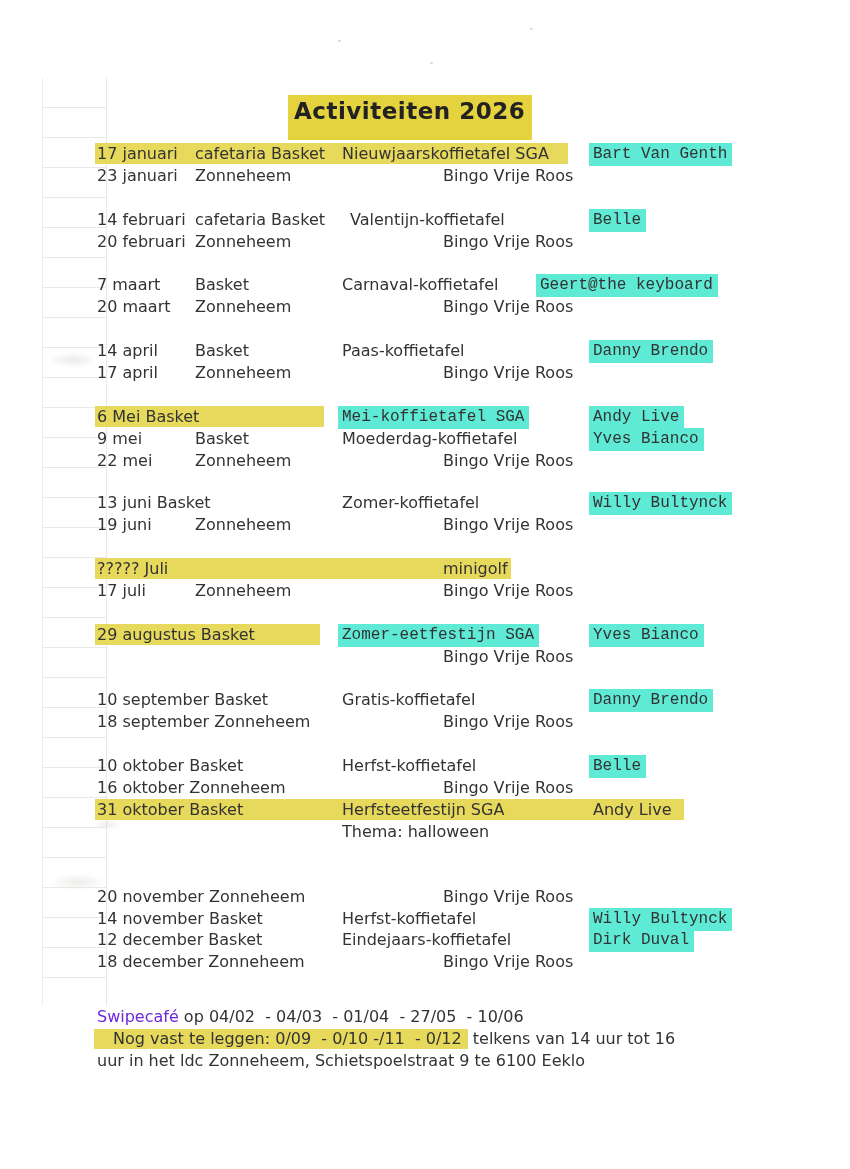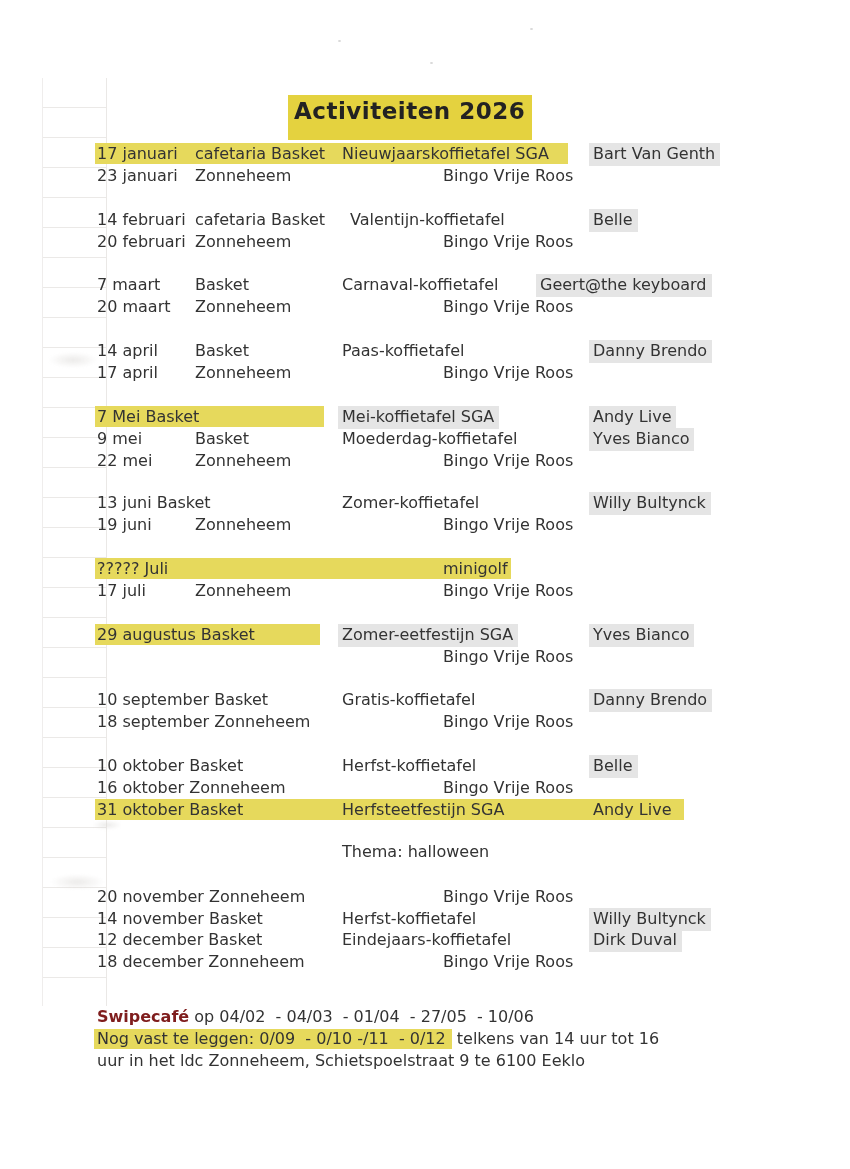--- a/index.html
+++ b/index.html
@@ -25,21 +25,21 @@
   .title{
     position:absolute;top:95px;left:288px;
     font-size:23px;font-weight:bold;color:#222;
     background:#e4d23f;padding:3px 7px 16px 6px;letter-spacing:.5px;
     white-space:pre;
   }
 
   .line{position:absolute;left:0;width:710px;height:22px;font-size:16px;line-height:22px;}
   .seg{position:absolute;top:0;white-space:pre;z-index:1;}
   .bar{position:absolute;top:0;height:21px;background:#e6d95c;z-index:0;}
-  .hl{background:#e5e5e5;padding:0 5px 1px 4px;margin-left:-4px;}
+  .hl{background:#5eead4;padding:0 5px 1px 4px;margin-left:-4px;font-family:Liberation Mono, monospace;}
 
   
   .c-date{left:97px}
   .c-loc{left:195px}
   .c-event{left:342px}
   .c-event2{left:350px}
   .c-bingo{left:443px}
   .c-artist{left:593px}
   .c-artist-wide{left:540px}
   .c-inline{left:97px}
@@ -47,36 +47,36 @@
   
   .l-jan1{top:143px}.l-jan2{top:165px}
   .l-feb1{top:209px}.l-feb2{top:231px}
   .l-mrt1{top:274px}.l-mrt2{top:296px}
   .l-apr1{top:340px}.l-apr2{top:362px}
   .l-mei1{top:406px}.l-mei2{top:428px}.l-mei3{top:450px}
   .l-jun1{top:492px}.l-jun2{top:514px}
   .l-jul1{top:558px}.l-jul2{top:580px}
   .l-aug1{top:624px}.l-aug2{top:646px}
   .l-sep1{top:689px}.l-sep2{top:711px}
-  .l-okt1{top:755px}.l-okt2{top:777px}.l-okt3{top:799px}.l-okt4{top:841px}
+  .l-okt1{top:755px}.l-okt2{top:777px}.l-okt3{top:799px}.l-okt4{top:821px}
   .l-nov1{top:908px}.l-nov2{top:886px}
   .l-dec1{top:929px}.l-dec2{top:951px}
 
   
   .l-jan1 .bar{left:95px;width:473px}
   .l-mei1 .bar{left:95px;width:229px}
   .l-jul1 .bar{left:95px;width:416px}
   .l-aug1 .bar{left:95px;width:225px}
   .l-okt3 .bar{left:95px;width:589px}
 
   
   .foot{position:absolute;left:97px;font-size:16px;line-height:22px;white-space:pre;}
   .f1{top:1006px}.f2{top:1028px}.f3{top:1050px}
-  .bold{font-weight:bold;color:#7f1d1d;}
-  .fhl{background:#e6d95c;padding:0 6px 1px 3px;margin-left:-3px;}
+  .bold{font-weight:normal;color:#6d28d9;}
+  .fhl{background:#e6d95c;padding:0 6px 1px 19px;margin-left:-3px;}
 </style>
 </head>
 <body>
 
 <div class="page">
 
   <div class="margin-grid"></div>
   <div class="smudge" style="left:48px;top:352px;width:50px;height:16px;"></div>
   <div class="smudge" style="left:50px;top:874px;width:55px;height:16px;"></div>
   <div class="smudge" style="left:92px;top:820px;width:30px;height:10px;"></div>
@@ -127,21 +127,21 @@
         <span class="seg c-event">Paas-koffietafel</span>
         <span class="seg c-artist hl">Danny Brendo</span>
       </div>
       <div class="line l-apr2">
         <span class="seg c-date">17 april</span>
         <span class="seg c-loc">Zonneheem</span>
         <span class="seg c-bingo">Bingo Vrije Roos</span>
       </div>
       <div class="line l-mei1">
         <div class="bar"></div>
-        <span class="seg c-inline">7 Mei Basket</span>
+        <span class="seg c-inline">6 Mei Basket</span>
         <span class="seg c-event hl">Mei-koffietafel SGA</span>
         <span class="seg c-artist hl">Andy Live</span>
       </div>
       <div class="line l-mei2">
         <span class="seg c-date">9 mei</span>
         <span class="seg c-loc">Basket</span>
         <span class="seg c-event">Moederdag-koffietafel</span>
         <span class="seg c-artist hl">Yves Bianco</span>
       </div>
       <div class="line l-mei3">

